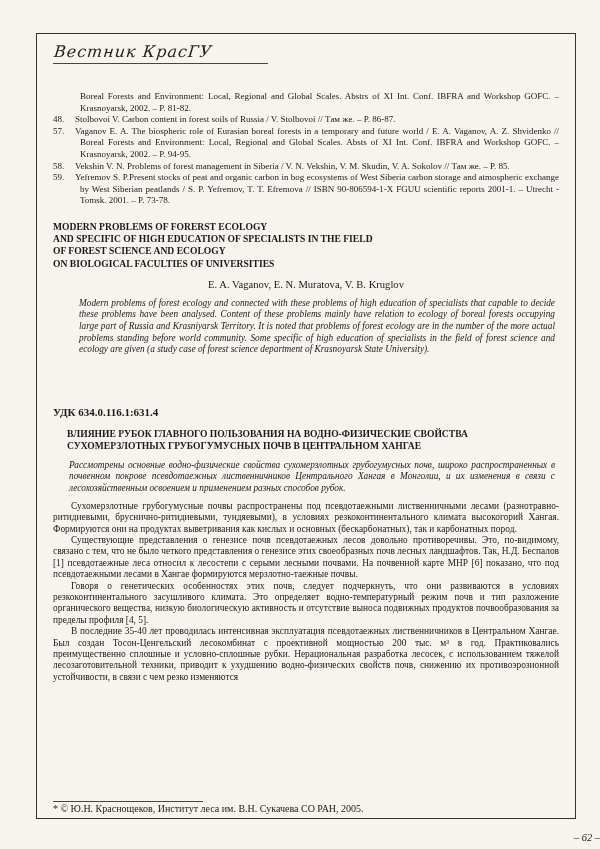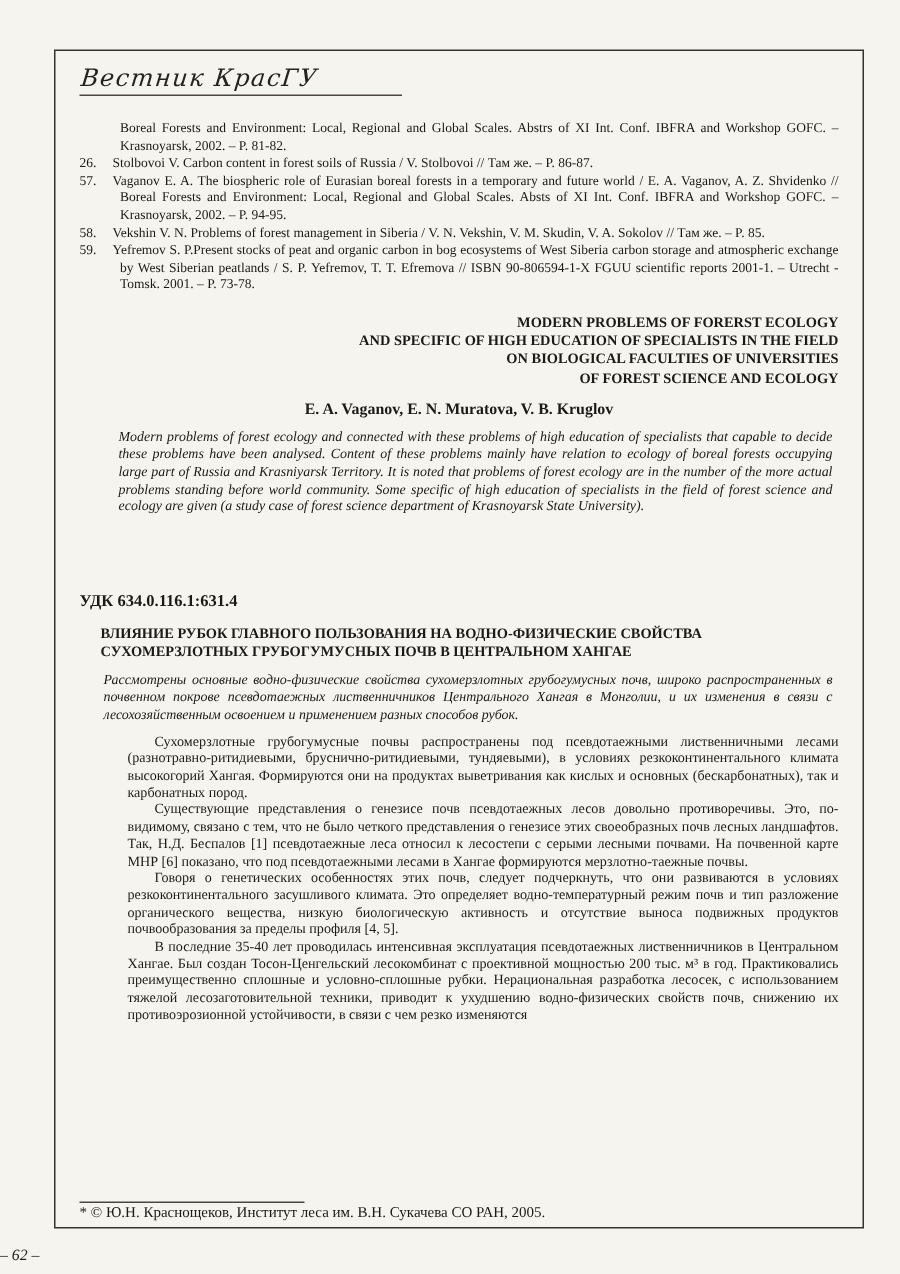--- a/index.html
+++ b/index.html
@@ -33,39 +33,39 @@
     transform:skewX(-6deg);
     transform-origin:left bottom;
     width:220px;
   }
   .logo-rule {
     width:215px; height:0;
     border-bottom:1px solid #4a463f;
     margin-top:2px;
   }
   .references {
-    margin-top:16px;
+    margin-top:27px;
     font-size:9px;
     line-height:11.6px;
     text-align:justify;
   }
   .ref-intro { padding-left:27px; }
   .ref-item { padding-left:27px; text-indent:-27px; }
   .ref-num { display:inline-block; width:22px; text-indent:0; }
   .en-title {
     margin-top:14px;
-    text-align:right;
+    text-align:left;
     font-weight:bold;
     font-size:9.6px;
     line-height:12.2px;
   }
   .en-authors {
     margin-top:9px;
     text-align:center;
-    font-weight:bold;
+    font-weight:normal;
     font-size:10.6px;
   }
   .en-abstract {
     margin:8px 4px 12px 26px;
     font-style:italic;
     font-size:9.3px;
     line-height:11.6px;
     text-align:justify;
   }
   .udk {
@@ -88,21 +88,21 @@
     font-size:10.2px;
   }
   .ru-author sup { font-size:7px; }
   .ru-abstract {
     margin:8px 4px 0 16px;
     font-style:italic;
     font-size:9.3px;
     line-height:11.2px;
     text-align:justify;
   }
-  .body-text { margin-top:7px;margin-left:32px; }
+  .body-text { margin-top:7px; }
   .body-para {
     font-size:9.4px;
     line-height:11.4px;
     text-align:justify;
     text-indent:18px;
     margin:0;
   }
   .footnote {
     position:absolute;
     left:16px; right:16px; bottom:5px;
@@ -110,56 +110,56 @@
     line-height:9px;
   }
   .footnote-rule {
     width:150px; height:0;
     border-bottom:1px solid #4a463f;
     margin-bottom:2px;
   }
   .page-number {
     position:absolute;
     left:0; right:0; bottom:6px;
-    text-align:left;
+    text-align:right;
     font-style:italic;
     font-size:10.5px;
     color:#26231f;
   }
 </style>
 </head>
 <body>
 
 <div class="page">
   <div class="frame">
 
     <div class="logo">Вестник КрасГУ</div>
     <div class="logo-rule"></div>
 
     <div class="references">
       <div class="ref-intro">Boreal Forests and Environment: Local, Regional and Global Scales. Abstrs of XI Int. Conf. IBFRA and Workshop GOFC. –Krasnoyarsk, 2002. – P. 81-82.</div>
       <div class="ref-item">
-        <span class="ref-num">26.</span><span>Stolbovoi V. Carbon content in forest soils of Russia / V. Stolbovoi // Там же. – P. 86-87.</span>
+        <span class="ref-num">48.</span><span>Stolbovoi V. Carbon content in forest soils of Russia / V. Stolbovoi // Там же. – P. 86-87.</span>
       </div>
       <div class="ref-item">
         <span class="ref-num">57.</span><span>Vaganov E. A. The biospheric role of Eurasian boreal forests in a temporary and future world / E. A. Vaganov, A. Z. Shvidenko // Boreal Forests and Environment: Local, Regional and Global Scales. Absts of XI Int. Conf. IBFRA and Workshop GOFC. – Krasnoyarsk, 2002. – P. 94-95.</span>
       </div>
       <div class="ref-item">
         <span class="ref-num">58.</span><span>Vekshin V. N. Problems of forest management in Siberia / V. N. Vekshin, V. M. Skudin, V. A. Sokolov // Там же. – P. 85.</span>
       </div>
       <div class="ref-item">
         <span class="ref-num">59.</span><span>Yefremov S. P.Present stocks of peat and organic carbon in bog ecosystems of West Siberia carbon storage and atmospheric exchange by West Siberian peatlands / S. P. Yefremov, T. T. Efremova // ISBN 90-806594-1-X FGUU scientific reports 2001-1. – Utrecht -Tomsk. 2001. – P. 73-78.</span>
       </div>
     </div>
 
     <div class="en-title">
       <div>MODERN PROBLEMS OF FORERST ECOLOGY</div>
       <div>AND SPECIFIC OF HIGH EDUCATION OF SPECIALISTS IN THE FIELD</div>
+      <div>OF FOREST SCIENCE AND ECOLOGY</div>
       <div>ON BIOLOGICAL FACULTIES OF UNIVERSITIES</div>
-      <div>OF FOREST SCIENCE AND ECOLOGY</div>
     </div>
 
     <div class="en-authors">E. A. Vaganov, E. N. Muratova, V. B. Kruglov</div>
 
     <div class="en-abstract">Modern problems of forest ecology and connected with these problems of high education of specialists that capable to decide these problems have been analysed. Content of these problems mainly have relation to ecology of boreal forests occupying large part of Russia and Krasniyarsk Territory. It is noted that problems of forest ecology are in the number of the more actual problems standing before world community. Some specific of high education of specialists in the field of forest science and ecology are given (a study case of forest science department of Krasnoyarsk State University).</div>
 
     <div class="udk">УДК 634.0.116.1:631.4</div>
 
     <div class="ru-title">ВЛИЯНИЕ РУБОК ГЛАВНОГО ПОЛЬЗОВАНИЯ НА ВОДНО-ФИЗИЧЕСКИЕ СВОЙСТВА СУХОМЕРЗЛОТНЫХ ГРУБОГУМУСНЫХ ПОЧВ В ЦЕНТРАЛЬНОМ ХАНГАЕ</div>
 

